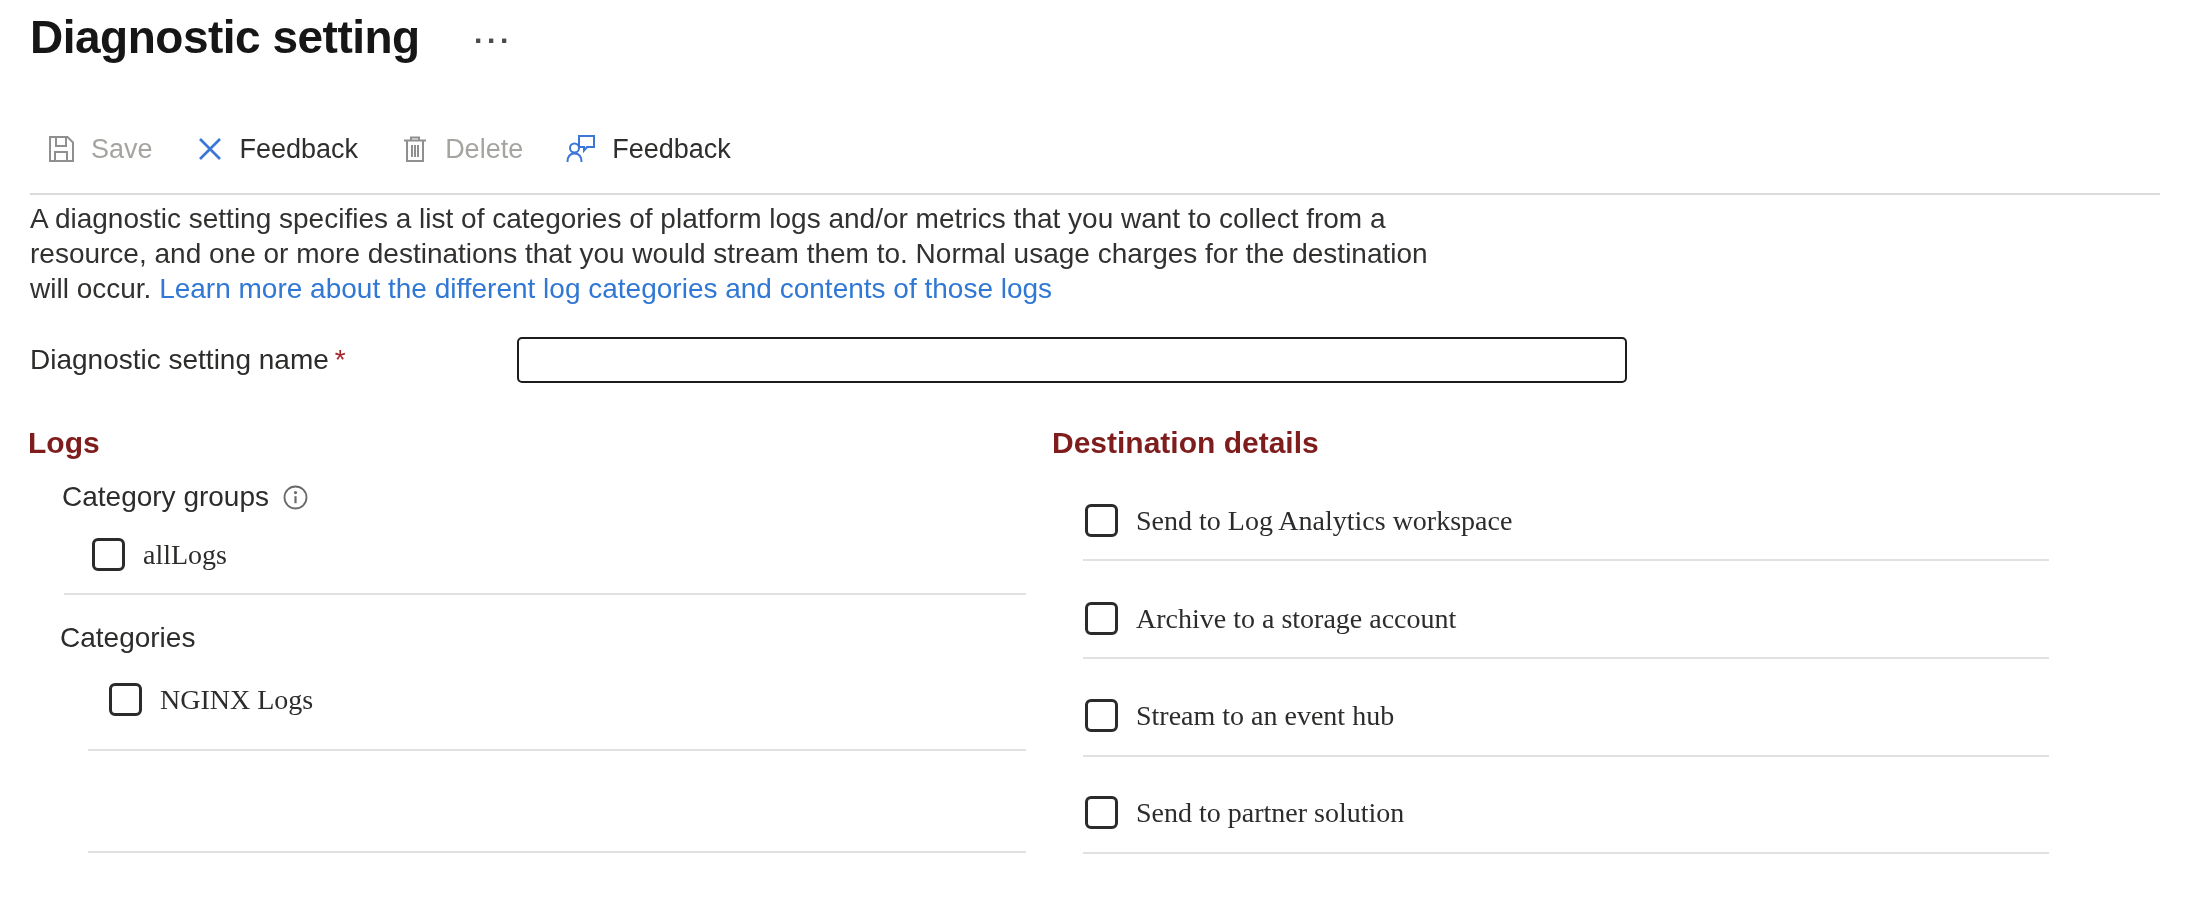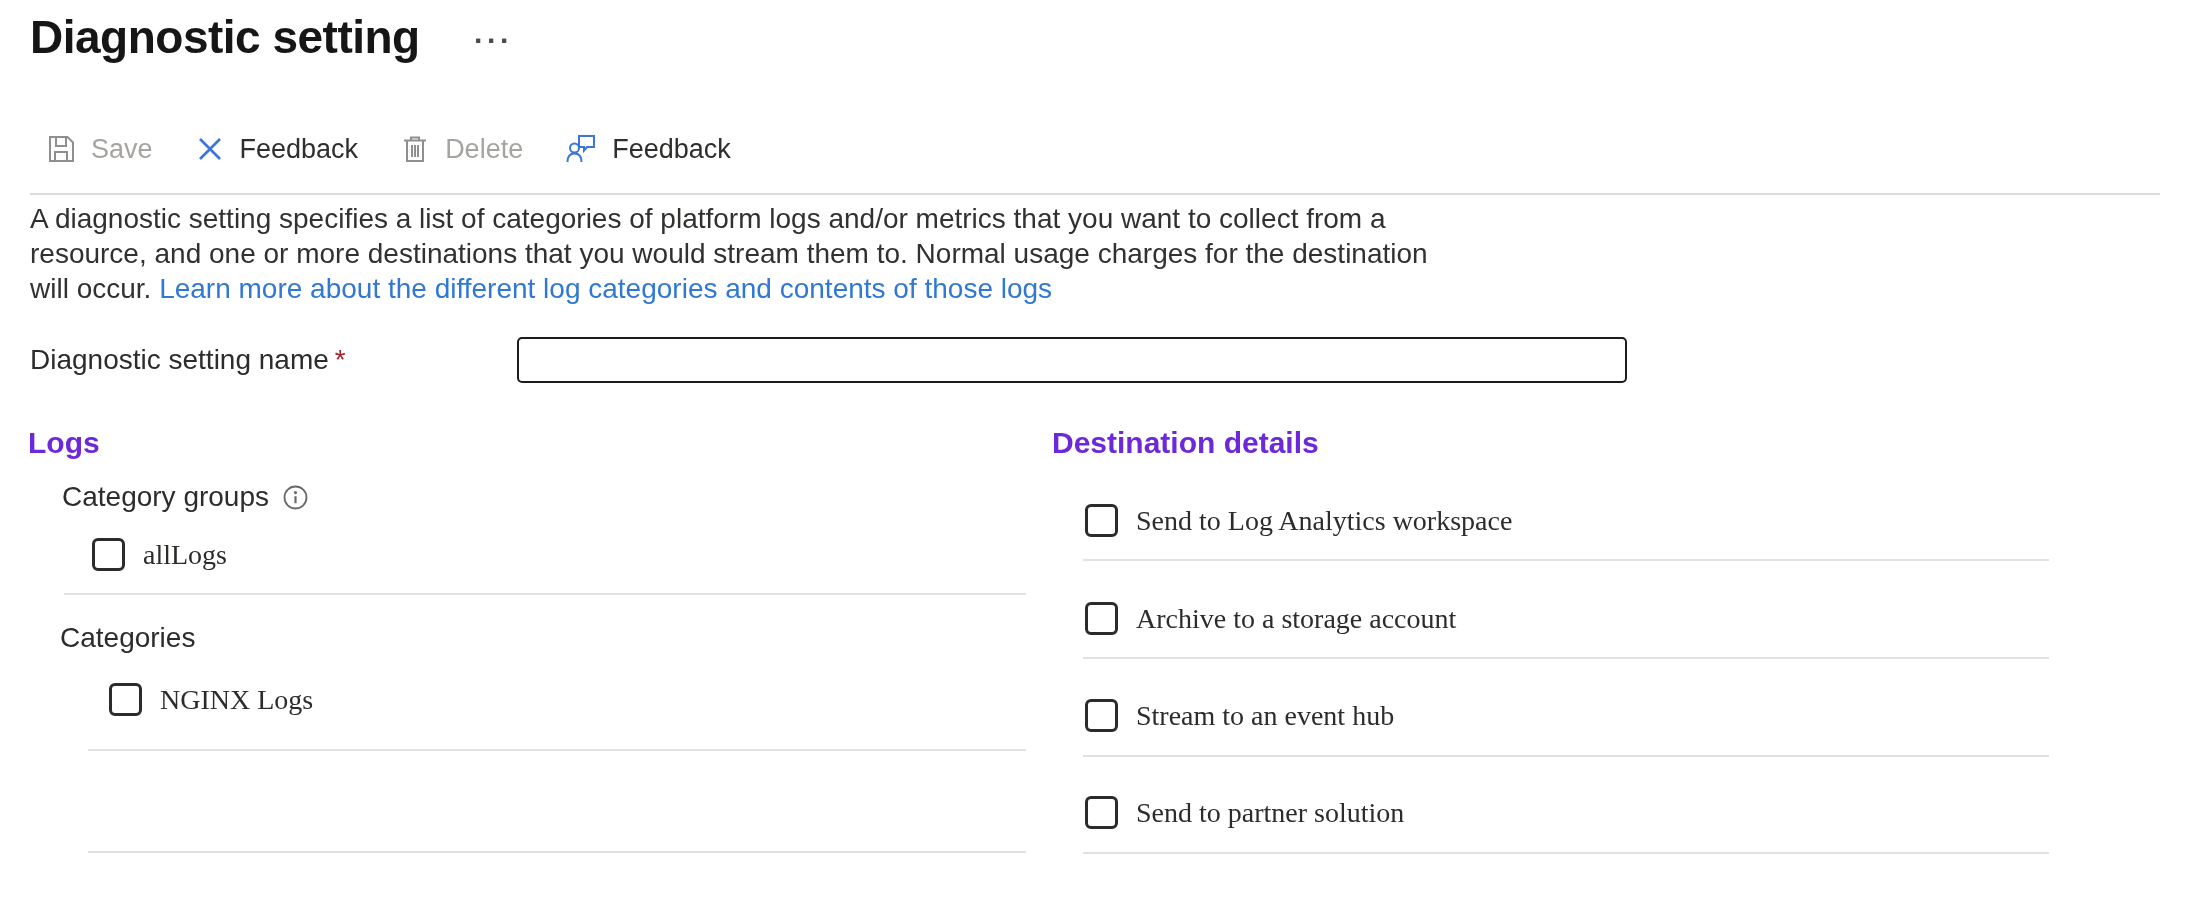--- a/index.html
+++ b/index.html
@@ -22,21 +22,21 @@
   .description{position:absolute;left:30px;top:201px;width:1405px;font-size:28px;line-height:35px;color:#323130;}
   .description a{color:var(--link,#3078d4);text-decoration:none;cursor:pointer;}
 
   
   .name-row-label{position:absolute;left:30px;top:344px;font-size:28px;color:#2d2c2b;}
   .req{color:var(--required_asterisk,#a4262c);margin-left:6px;}
   .name-input{position:absolute;left:517px;top:337px;width:1110px;height:46px;box-sizing:border-box;
     border:2px solid #1c1c1c;border-radius:5px;background:#fff;font-size:28px;padding:0 14px;font-family:inherit;}
 
   
-  .section-heading{position:absolute;font-size:30px;font-weight:700;color:#6d28d9;}
+  .section-heading{position:absolute;font-size:30px;font-weight:700;color:#7f1d1d;}
 
   .sub-label{position:absolute;font-size:28px;color:#2d2c2b;display:flex;align-items:center;gap:14px;}
 
   
   .cb-row{position:absolute;display:flex;align-items:center;gap:18px;cursor:pointer;}
   .cb{position:relative;width:33px;height:33px;box-sizing:border-box;border:3px solid #2b2b2b;border-radius:6px;background:#fff;flex:0 0 auto;}
   .cb.checked{background:var(--checked_checkbox,#2b7cd5);border-color:var(--checked_checkbox,#2b7cd5);}
   .cb.checked::after{content:"";position:absolute;left:6px;top:7px;width:15px;height:8px;
     border-left:3px solid #fff;border-bottom:3px solid #fff;transform:rotate(-45deg);}
   .cb-row .cb-label{font-size:28px;color:#2d2c2b;font-family:Liberation Serif, serif;}

